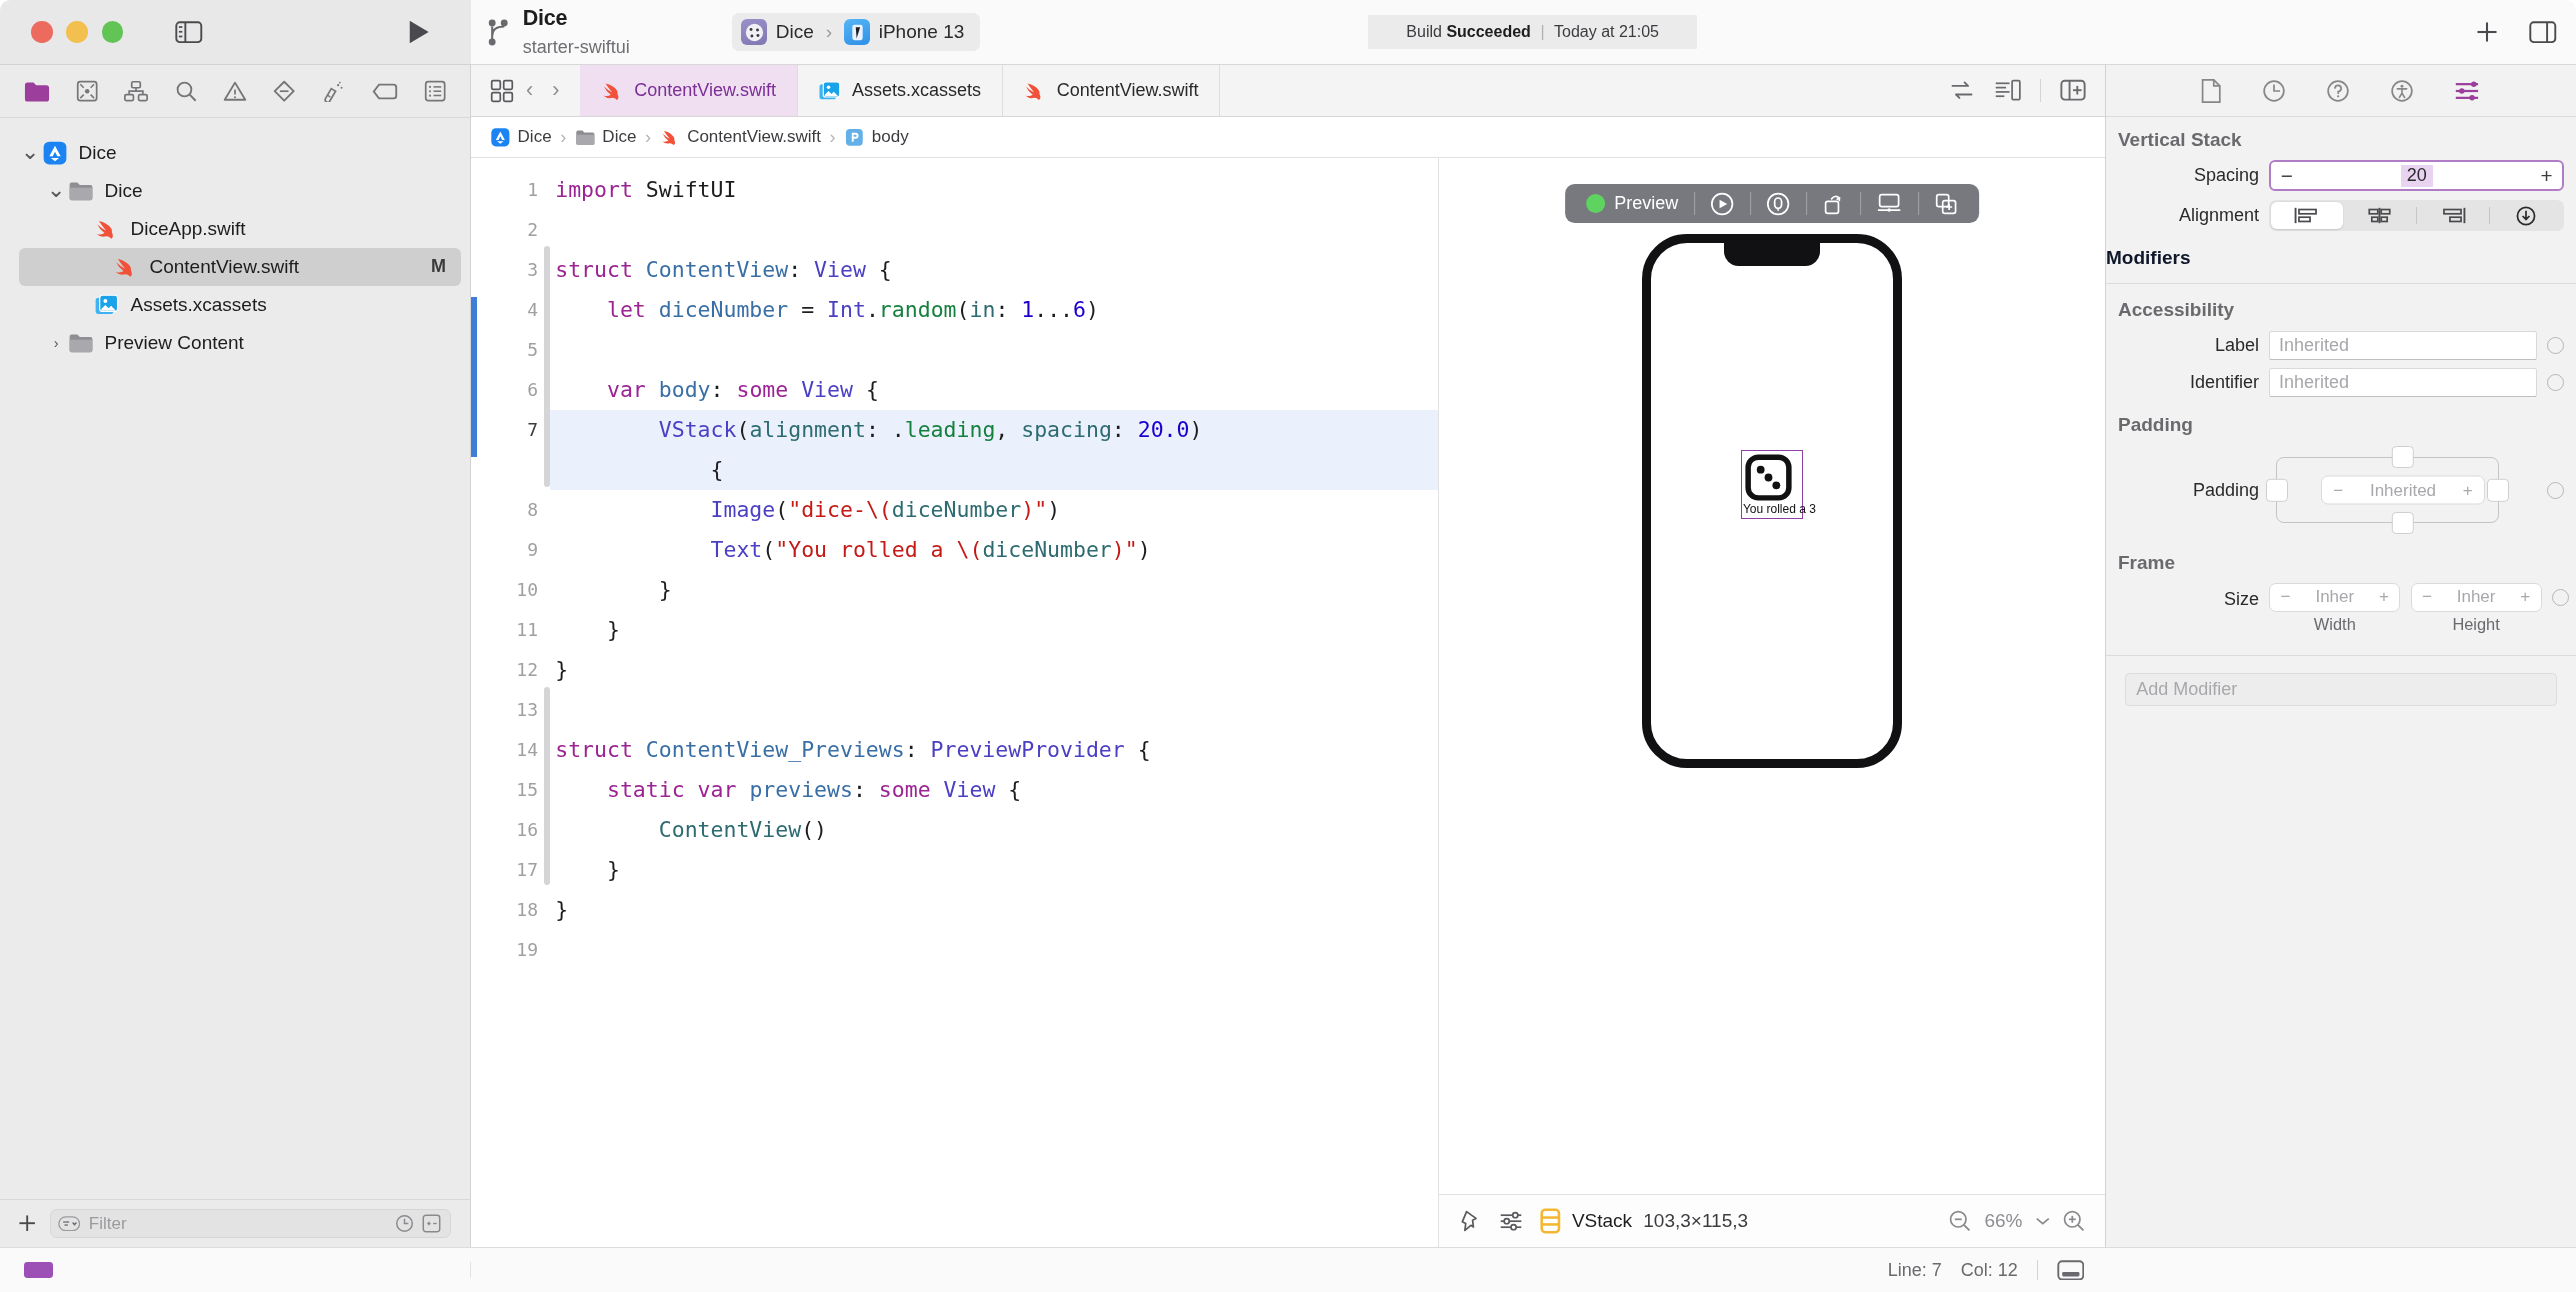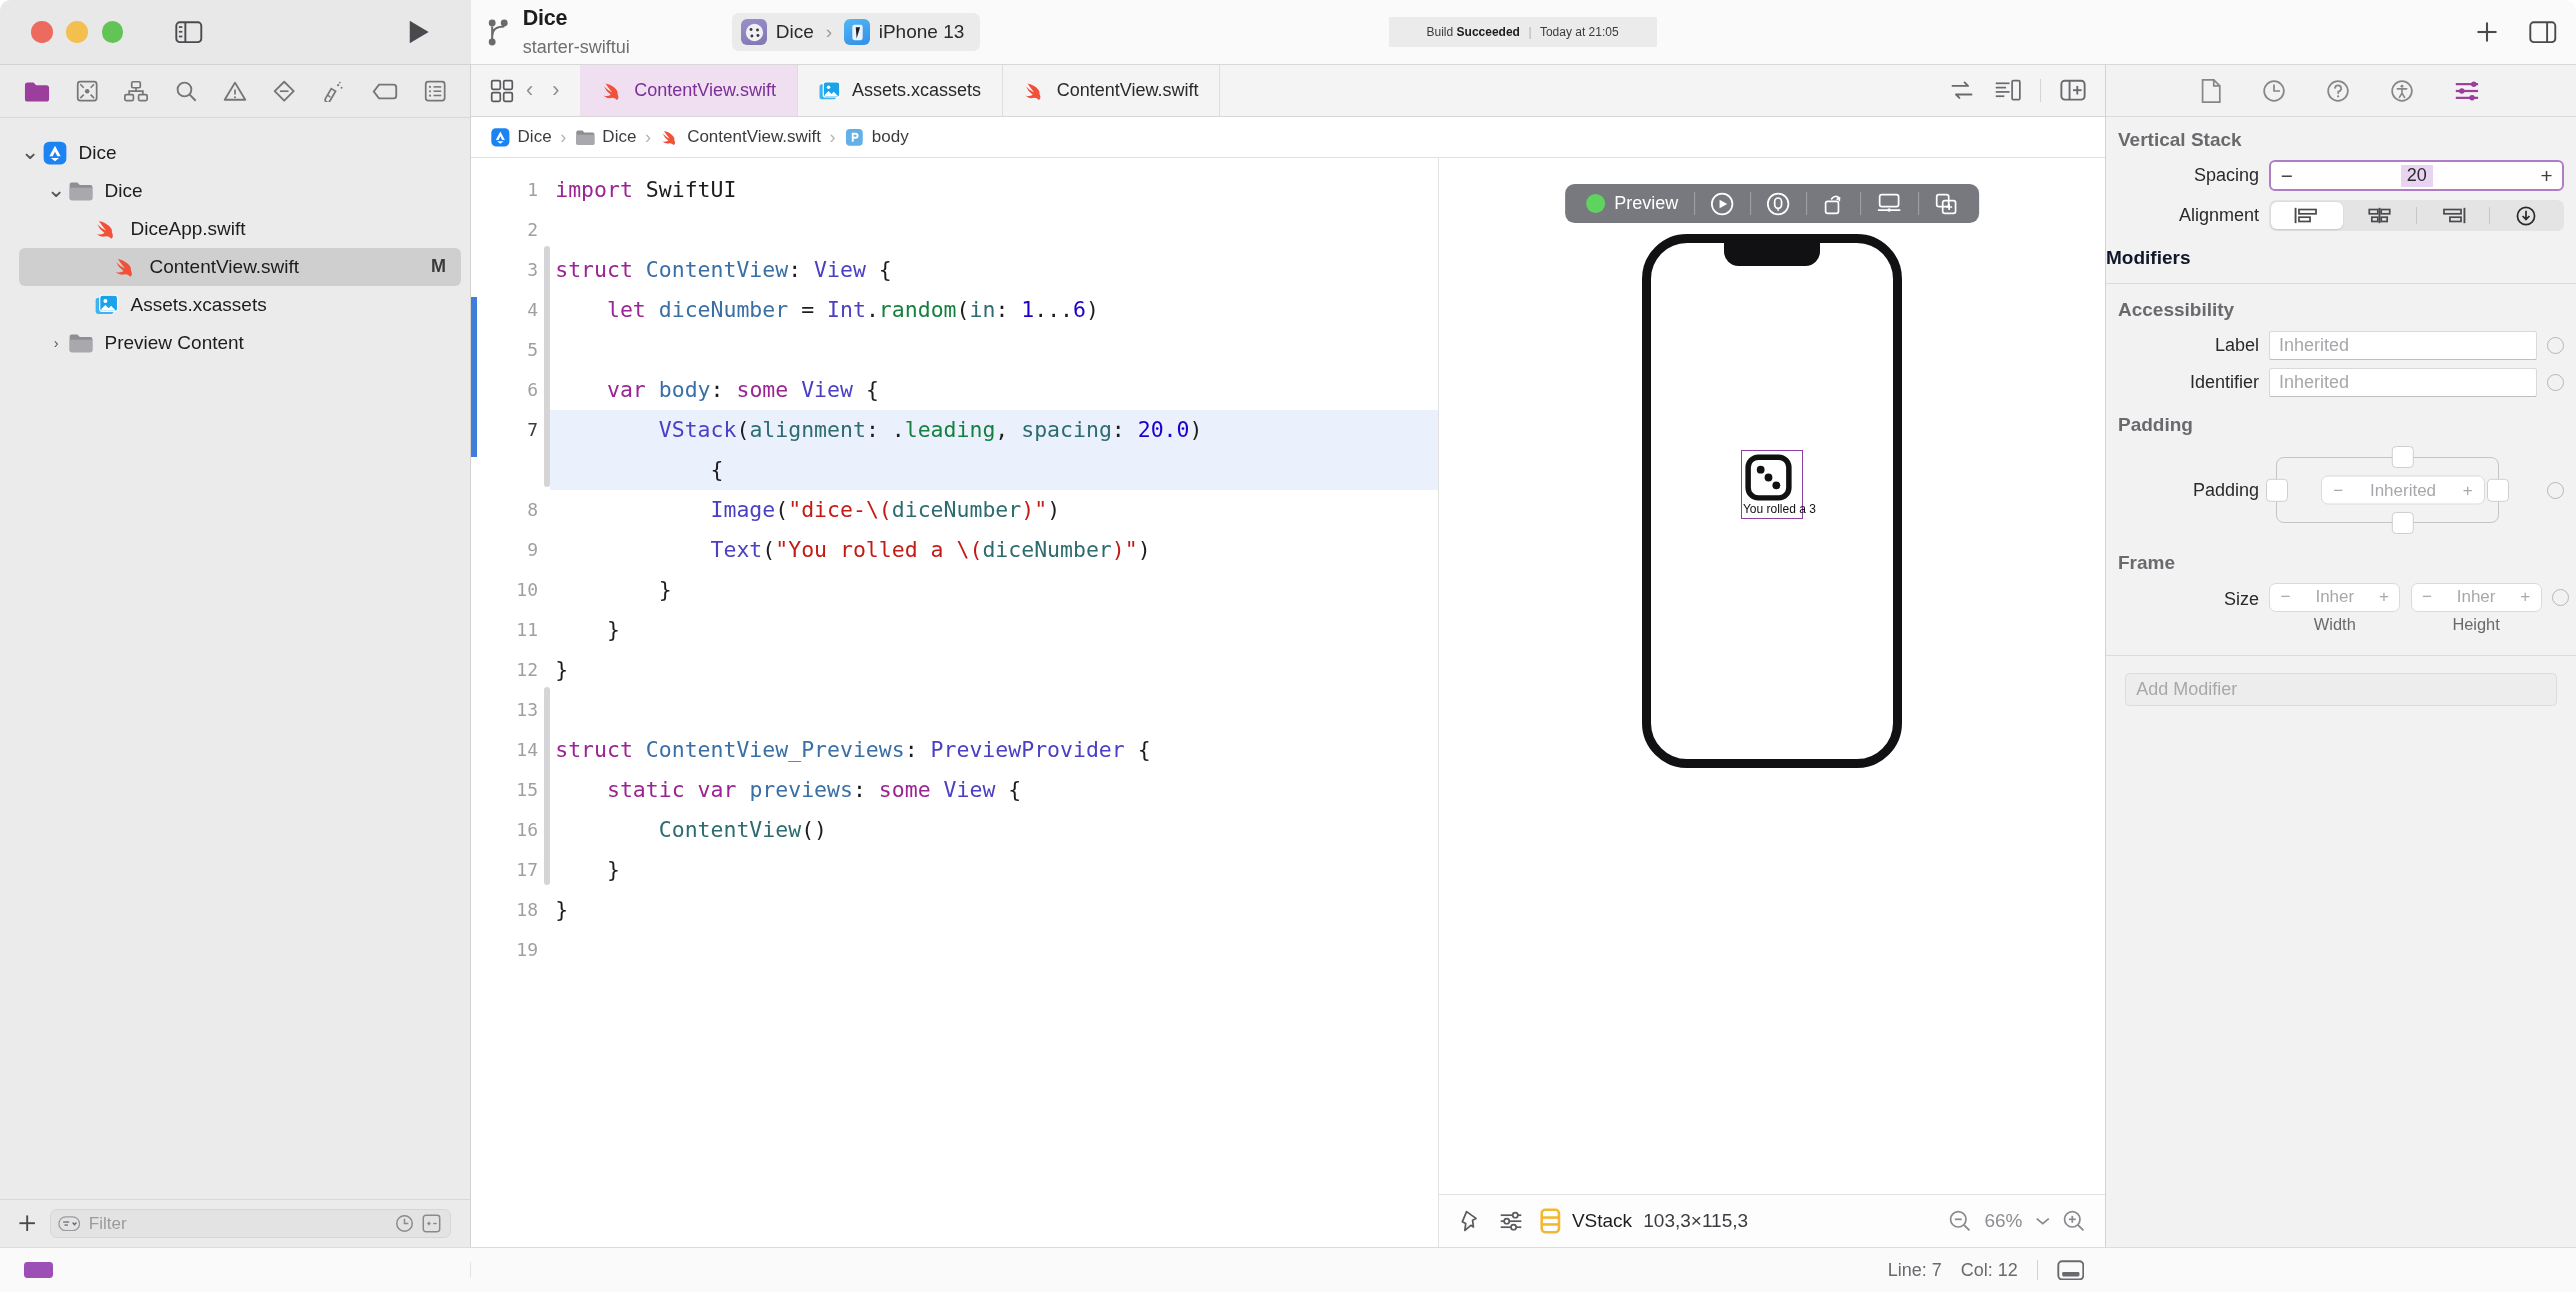--- a/index.html
+++ b/index.html
@@ -35,21 +35,21 @@
     margin-left: 102px; display:flex; align-items:center; gap:8.6px;
     background:#ebebeb; border-radius: 6.9px; padding: 6px 15.5px 6px 9.5px; height: 38px;
   }
   .scheme-ic { width: 26px; height: 26px; border-radius: 6px; display:flex; align-items:center; justify-content:center; }
   .ic-dice { background: linear-gradient(160deg,#9b91c9,#8076b3); }
   .ic-sim { background: linear-gradient(160deg,#56b6f5,#2f8fe8); }
   .scheme-txt { font-size: 19px; color:#2a2a2c; }
   .chev-sep { color:#9a9a9e; font-size: 19px; margin: 0 3.4px; }
   .build-status {
     margin: 0 auto; background:#ebebeb; border-radius: 1px;
-    padding: 7.8px 38px; font-size: 12px; color:#3c3c40; white-space:nowrap;
+    padding: 7.8px 38px; font-size: 16px; color:#3c3c40; white-space:nowrap;
   }
   .build-status b { font-weight: bold; color:#1d1d1f; }
   .build-status .bar { color:#b0b0b4; margin: 0 5.2px; }
   .tb-right .plus { margin-left: auto; margin-right: 13.8px; }
   .tb-right .insp-toggle { margin-left: 15.5px; }
 
   
   .body { flex: 1; display: flex; min-height: 0; }
 
   

